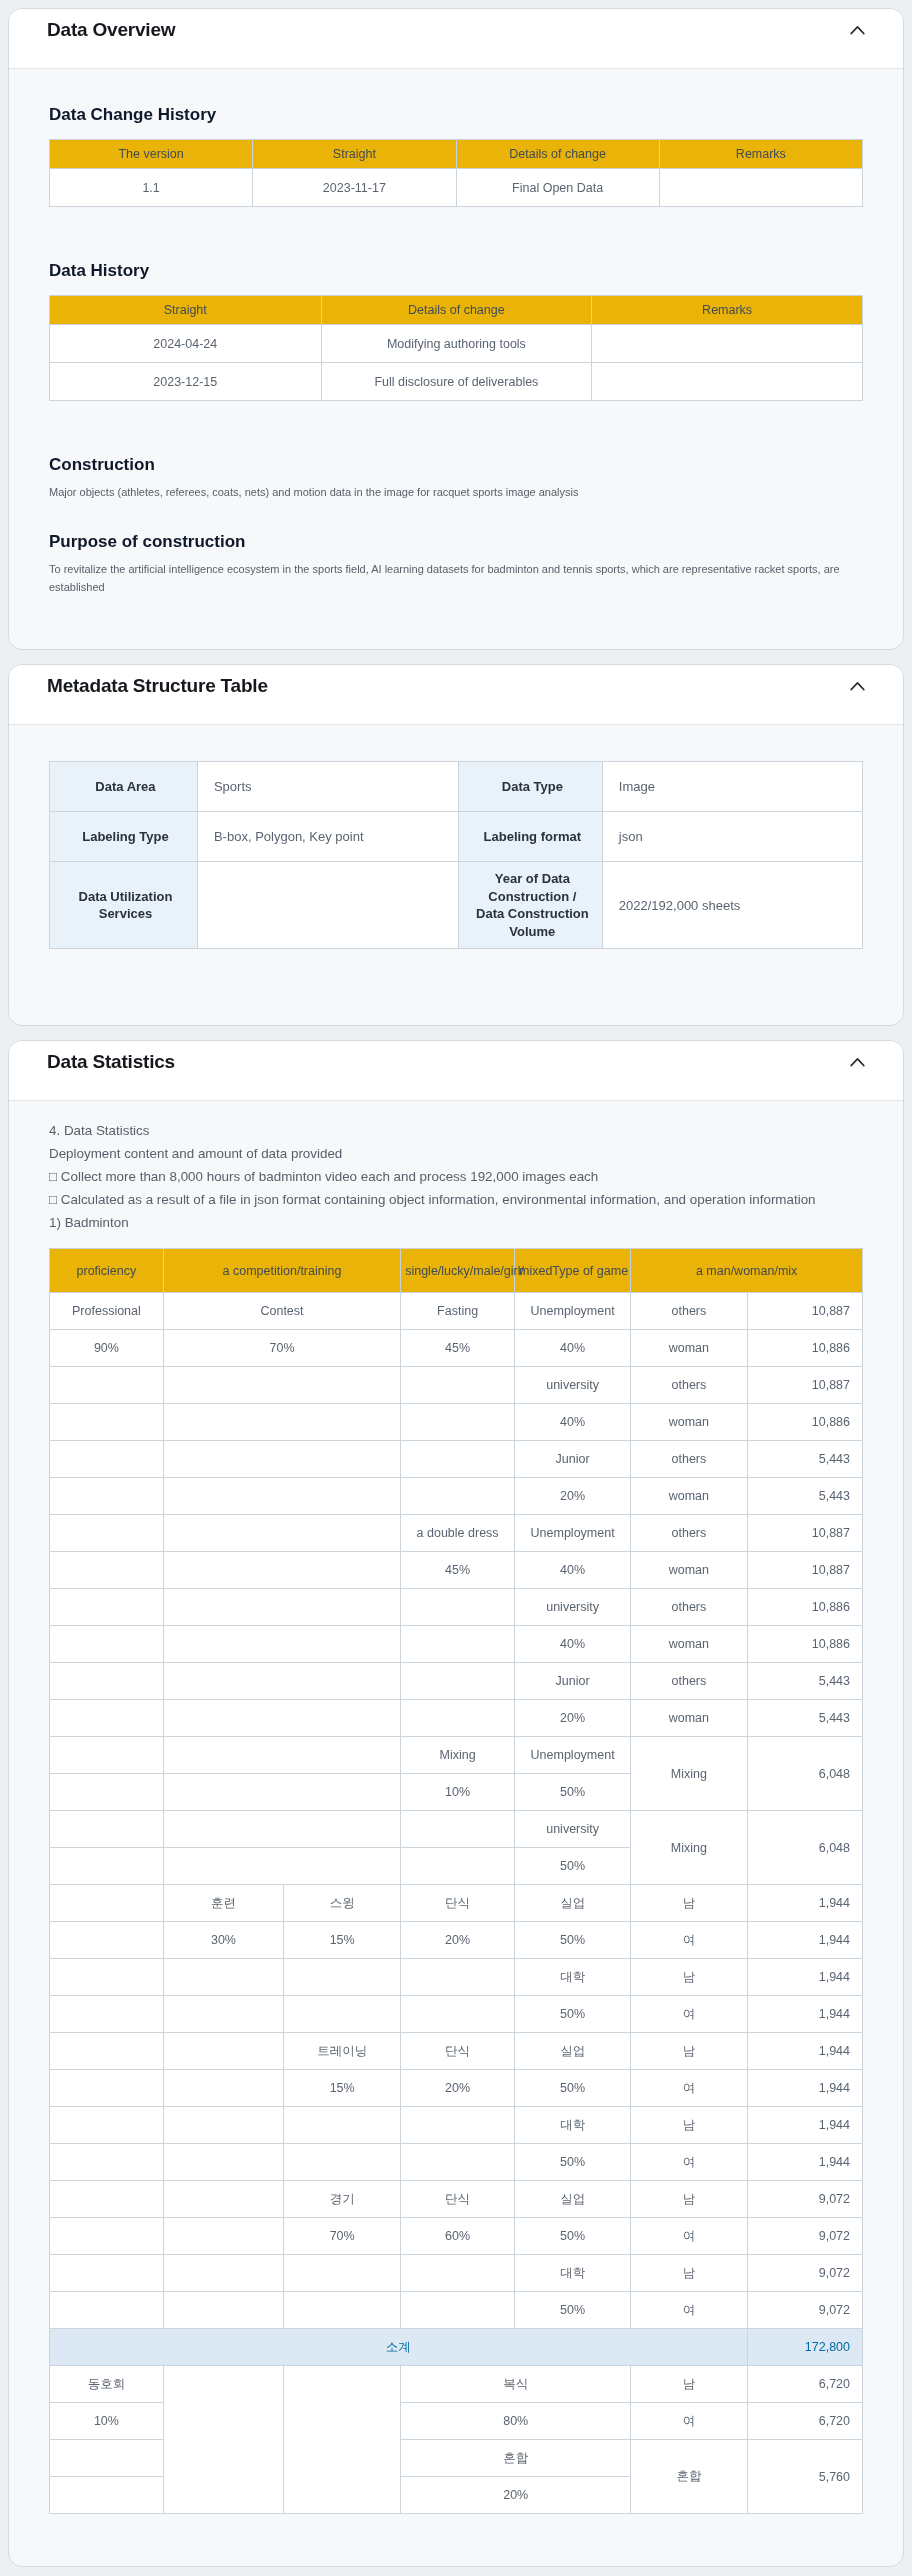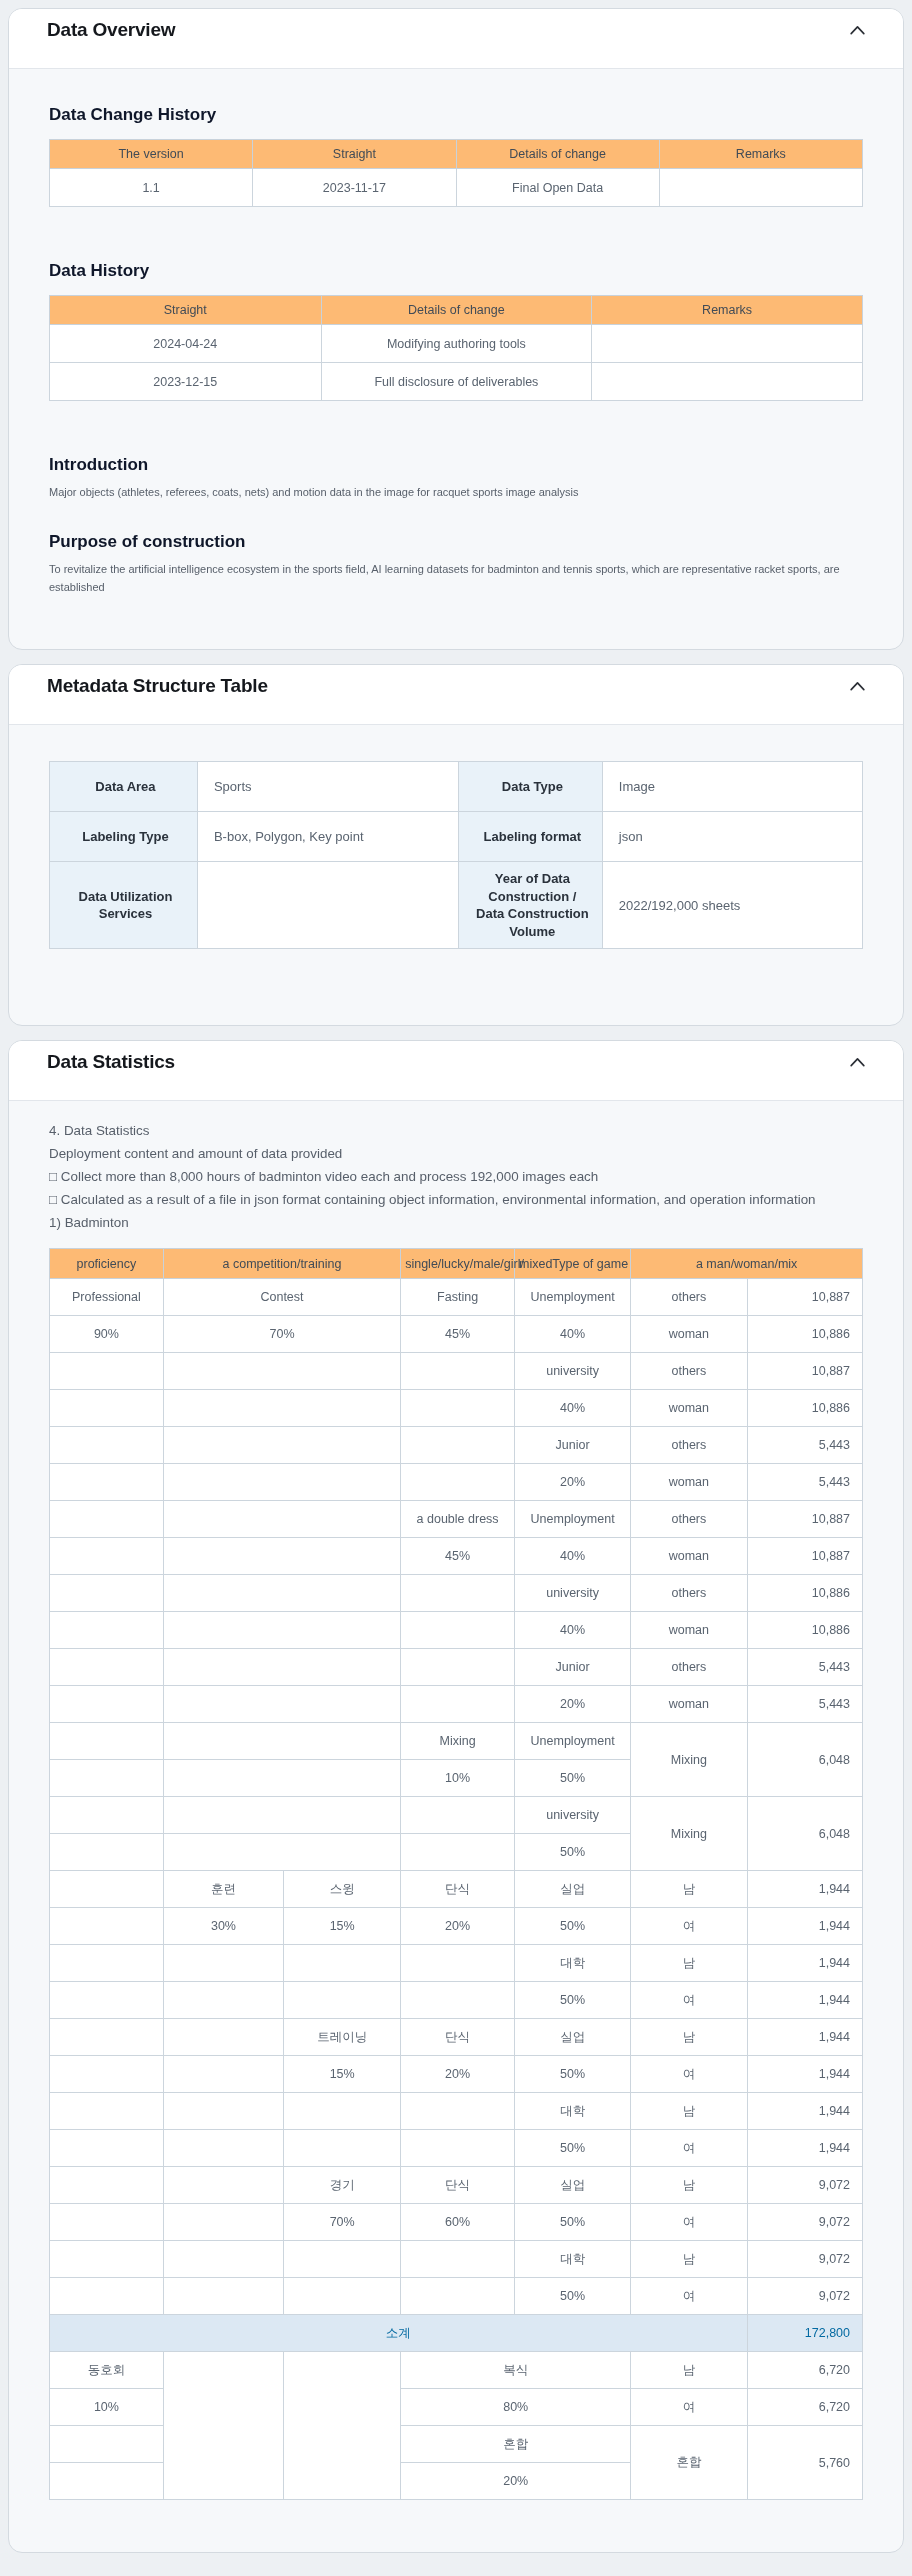--- a/index.html
+++ b/index.html
@@ -36,32 +36,32 @@
     margin:32px 0 14px;
   }
   p.text {
     font-size:11px; color:#575f6a; line-height:1.7; margin:2px 0 6px;
     max-width:833px;
   }
   .intro-lines { margin:14px 0 14px; }
   .intro-lines p { margin:0; font-size:13.4px; color:#575f6a; line-height:1.72; }
   table.tbl { border-collapse:collapse; width:100%; table-layout:fixed; }
   .tbl th {
-    background:#fdba74; border:1px solid #c8d2db;
+    background:#eab308; border:1px solid #c8d2db;
     font-size:12.5px; font-weight:normal; color:#414b56;
     height:29px; padding:2px 4px; text-align:center; white-space:nowrap;
     overflow:visible;
   }
   .tbl td {
     background:#ffffff; border:1px solid #ccd5dd;
     font-size:12.5px; color:#5a6470;
     height:38px; padding:2px 8px; text-align:center;
     overflow:hidden;
   }
-  table.stats th { height:30px; }
+  table.stats th { height:44px; }
   table.stats td { height:37px; }
   .tbl td.num { text-align:right; padding-right:12px; }
   .tbl td.sub { background:#dce8f3; color:#0369a1;margin-left:41px; }
   .tbl td.label-cell {
     background:#e9f2f9; font-weight:bold; color:#2a323c;
     text-align:center; padding:8px 10px 8px 14px; font-size:13px; line-height:1.35;
   }
   .tbl td.value-cell { text-align:left; padding-left:16px; font-size:13px; }
   table.meta td { height:50px; }
   .tbl-wrap { margin-bottom:6px; }
@@ -130,21 +130,21 @@
             </tr>
             <tr>
               <td>2023-12-15</td>
               <td>Full disclosure of deliverables</td>
               <td></td>
             </tr>
           </tbody>
         </table>
       </div>
 
-    <h3 class="section" style="margin-top:54px; margin-bottom:8px;">Introduction</h3>
+    <h3 class="section" style="margin-top:54px; margin-bottom:8px;">Construction</h3>
     <p class="text">Major objects (athletes, referees, coats, nets) and motion data in the image for racquet sports image analysis</p>
 
     <h3 class="section" style="margin-top:30px; margin-bottom:8px;">Purpose of construction</h3>
     <p class="text">To revitalize the artificial intelligence ecosystem in the sports field, AI learning datasets for badminton and tennis sports, which are representative racket sports, are established</p>
   </div>
 </section>
 
 <section class="panel">
   <div class="panel-header">
     <span class="panel-title">Metadata Structure Table</span>

